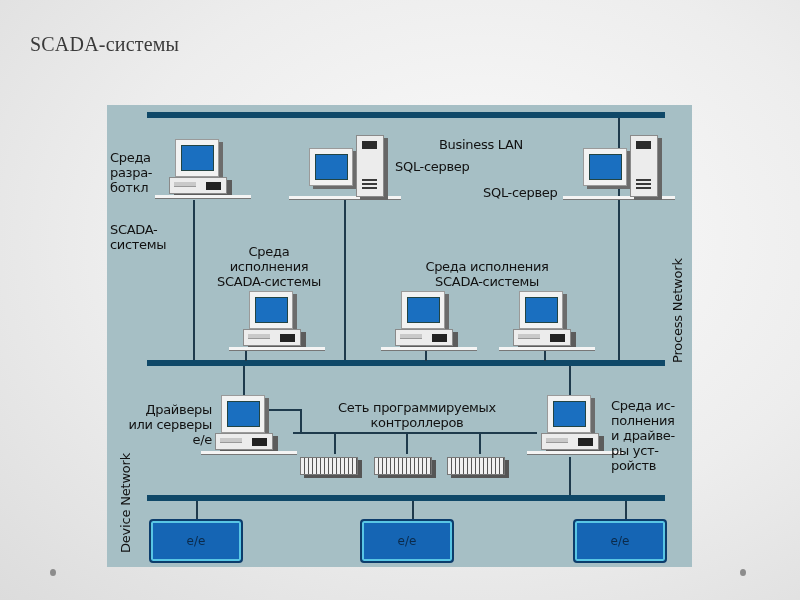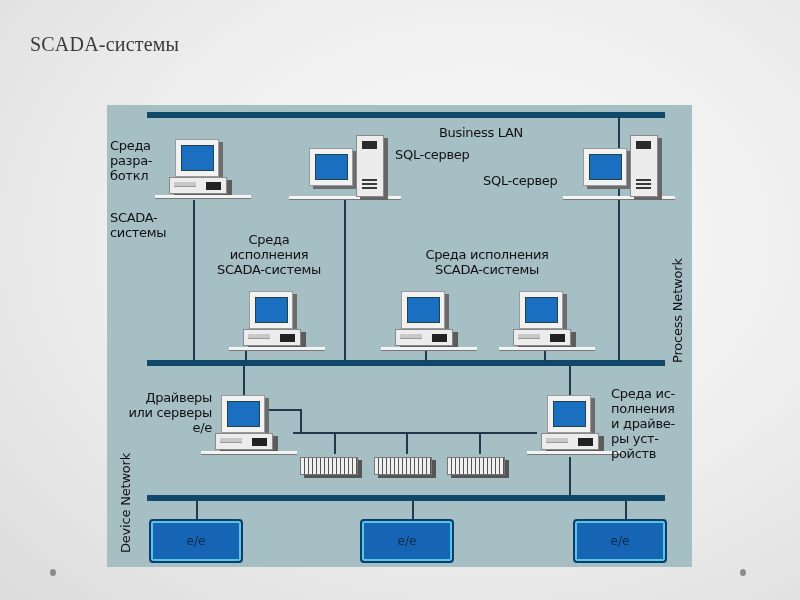--- a/index.html
+++ b/index.html
@@ -5,21 +5,21 @@
   html,body{margin:0;padding:0;}
   body{width:800px;height:600px;position:relative;overflow:hidden;
     background:radial-gradient(ellipse at 60% 40%, #fbfbfb 0%, #ededed 55%, #dcdcdc 100%);
     font-family:"Liberation Sans", sans-serif;}
   .slide-title{position:absolute;left:30px;top:33px;font-family:"Liberation Serif", serif;font-size:20px;color:#3a3a3a;letter-spacing:0.2px;}
   .dot{position:absolute;width:6px;height:7px;border-radius:50%;background:#8c8c8c;}
   .diagram{position:absolute;left:107px;top:105px;width:585px;height:462px;background:#a6bfc5;}
   .bus{position:absolute;background:#0f4868;}
   .vline{position:absolute;width:2px;background:#1e3a4c;}
   .hline{position:absolute;height:2px;background:#1e3a4c;}
-  .lbl{position:absolute;font-family:"DejaVu Sans", sans-serif;font-size:13px;color:#111;line-height:15px;white-space:pre;letter-spacing:-0.3px;}
+  .lbl{position:absolute;font-family:"DejaVu Sans", sans-serif;font-size:13px;color:#111;line-height:15px;white-space:pre;letter-spacing:-0.3px;margin-top:12px;}
   .lbl.r{text-align:right;}
   .lbl.c{text-align:center;}
   .vlbl{position:absolute;font-family:"DejaVu Sans", sans-serif;font-size:13px;color:#111;transform:rotate(-90deg);transform-origin:left top;white-space:nowrap;letter-spacing:-0.2px;}
   
   .pc{position:absolute;width:78px;height:62px;}
   .pc .monitor{position:absolute;left:12px;top:0;width:42px;height:36px;background:#f2f2f2;border:1px solid #9a9a9a;box-shadow:4px 3px 0 #6c6c6c;}
   .pc .screen{position:absolute;left:5px;top:5px;width:31px;height:24px;background:#1a6fc0;border:1px solid #244;}
   .pc .base{position:absolute;left:6px;top:38px;width:56px;height:15px;background:#ececec;border:1px solid #8a8a8a;box-shadow:5px 3px 0 #5c5c5c;}
   .pc .drive{position:absolute;left:36px;top:4px;width:15px;height:8px;background:#222;}
   .pc .slot{position:absolute;left:4px;top:4px;width:22px;height:4px;background:#c9c9c9;border-bottom:1px solid #999;}
@@ -158,20 +158,22 @@
     <div class="monitor">
         <div class="screen"></div>
       </div>
     <div class="base">
         <div class="slot"></div>
         <div class="drive"></div>
       </div>
     <div class="shelf"></div>
   </div>
 
+  <div class="lbl c" style="left:210px;top:283px;width:200px;">Сеть программируемых
+контроллеров</div>
   <div class="plc" style="left:193px;top:352px;"></div>
   <div class="plc" style="left:267px;top:352px;"></div>
   <div class="plc" style="left:340px;top:352px;"></div>
 
   <div class="pc" style="left:428px;top:290px;">
     <div class="monitor">
         <div class="screen"></div>
       </div>
     <div class="base">
         <div class="slot"></div>

